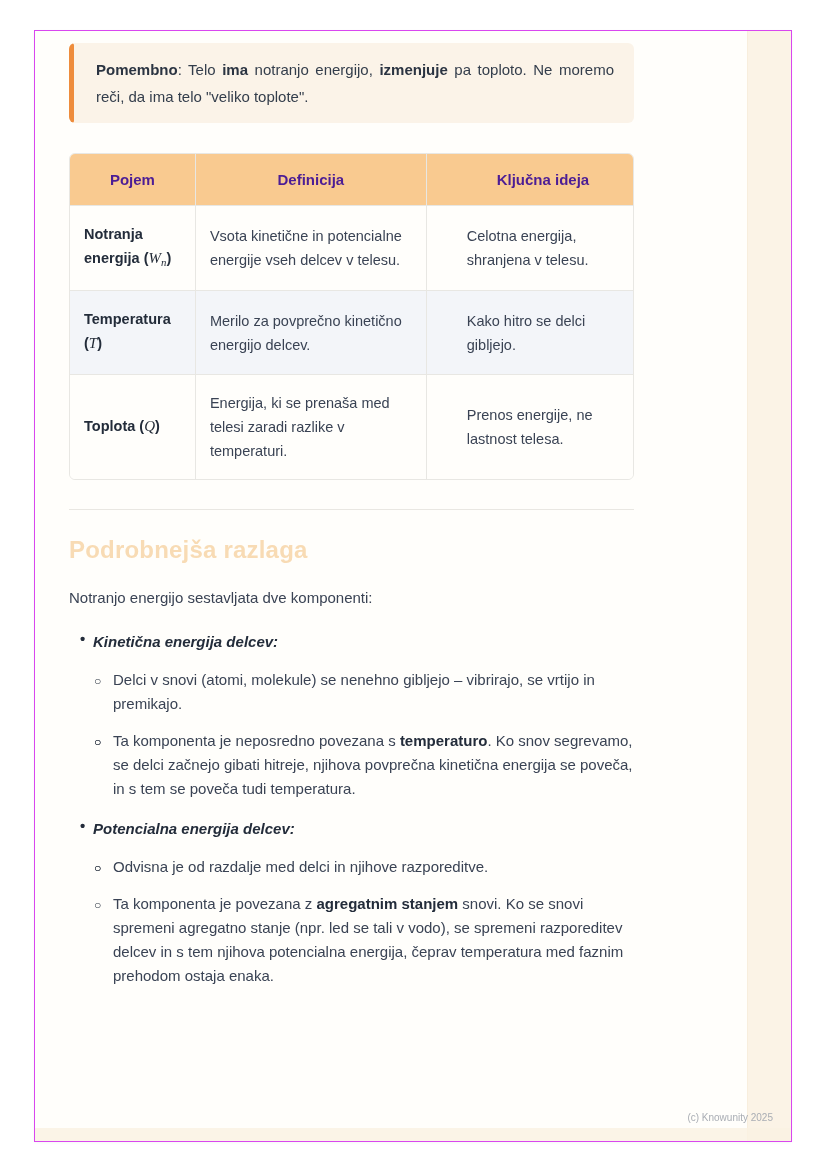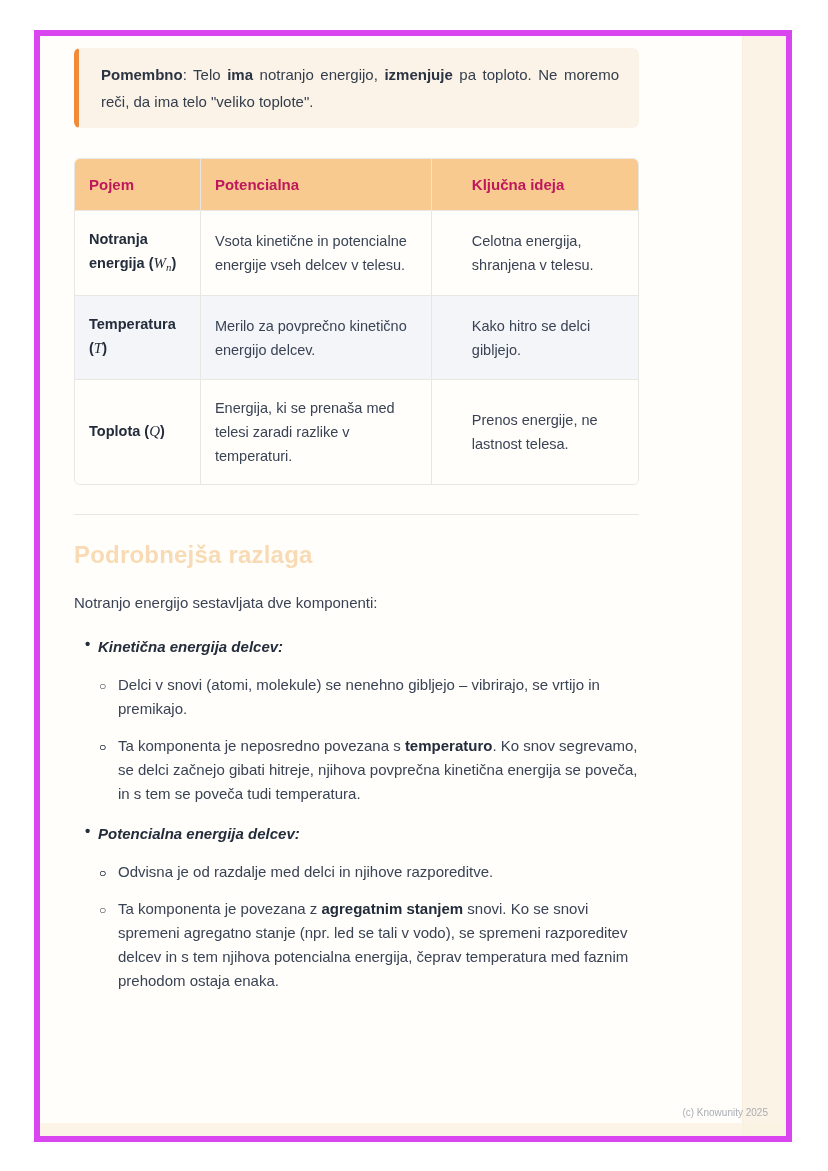--- a/index.html
+++ b/index.html
@@ -8,21 +8,21 @@
     background: #ffffff;
     font-family: "Liberation Sans", sans-serif;
     color: #3a4354;
     -webkit-font-smoothing: antialiased;
   }
   .sheet {
     position: absolute;
     left: 34px; top: 30px;
     width: 758px; height: 1112px;
     background: #fffefb;
-    border: 6px solid #d946ef;
+    border: 1px solid #d946ef;
     box-shadow: 0 1px 3px rgba(0,0,0,0.03);
   }
   .edge-strip-right {
     position: absolute;
     top: 0; right: 0; bottom: 0;
     width: 44px;
     background: #faf0e0;
     border-left: 1px solid #f6e9d4;
     opacity: 0.75;
   }
@@ -68,24 +68,24 @@
     border-collapse: separate;
     border-spacing: 0;
     font-size: 14.5px;
     color: #3a4354;
     border: 1px solid #e8e7e3;
     border-radius: 6px;
     overflow: hidden;
   }
   .def-table th {
     background: #f9ca90;
-    color: #be185d;
-    font-size: 15px;
-    font-weight: bold;
-    text-align: left;
+    color: #4c1d95;
+    font-size: 15px;
+    font-weight: bold;
+    text-align: center;
     padding: 17px 14px;
   }
   .def-table td {
     padding: 16px 14px;
     vertical-align: middle;
     line-height: 24px;
     border-top: 1px solid #e8e7e3;
     background: #fffefb;
   }
   .def-table td + td, .def-table th + th { border-left: 1px solid #e8e7e3; }
@@ -196,21 +196,21 @@
       <div class="callout-bar"></div>
       <div class="callout-body">
         <b>Pomembno</b><span>: Telo </span><b>ima</b><span> notranjo energijo, </span><b>izmenjuje</b><span> pa toploto. Ne moremo reči, da ima telo "veliko toplote".</span>
       </div>
     </div>
 
     <table class="def-table">
       <thead>
         <tr>
           <th class="c1">Pojem</th>
-          <th class="c2">Potencialna</th>
+          <th class="c2">Definicija</th>
           <th class="c3">Ključna ideja</th>
         </tr>
       </thead>
       <tbody>
         <tr>
           <td class="c1">
             <span class="term"><span>Notranja energija (</span><span class="math"><span>W</span><sub>n</sub></span><span>)</span></span>
           </td>
           <td class="c2">Vsota kinetične in potencialne energije vseh delcev v telesu.</td>
           <td class="c3">Celotna energija, shranjena v telesu.</td>

